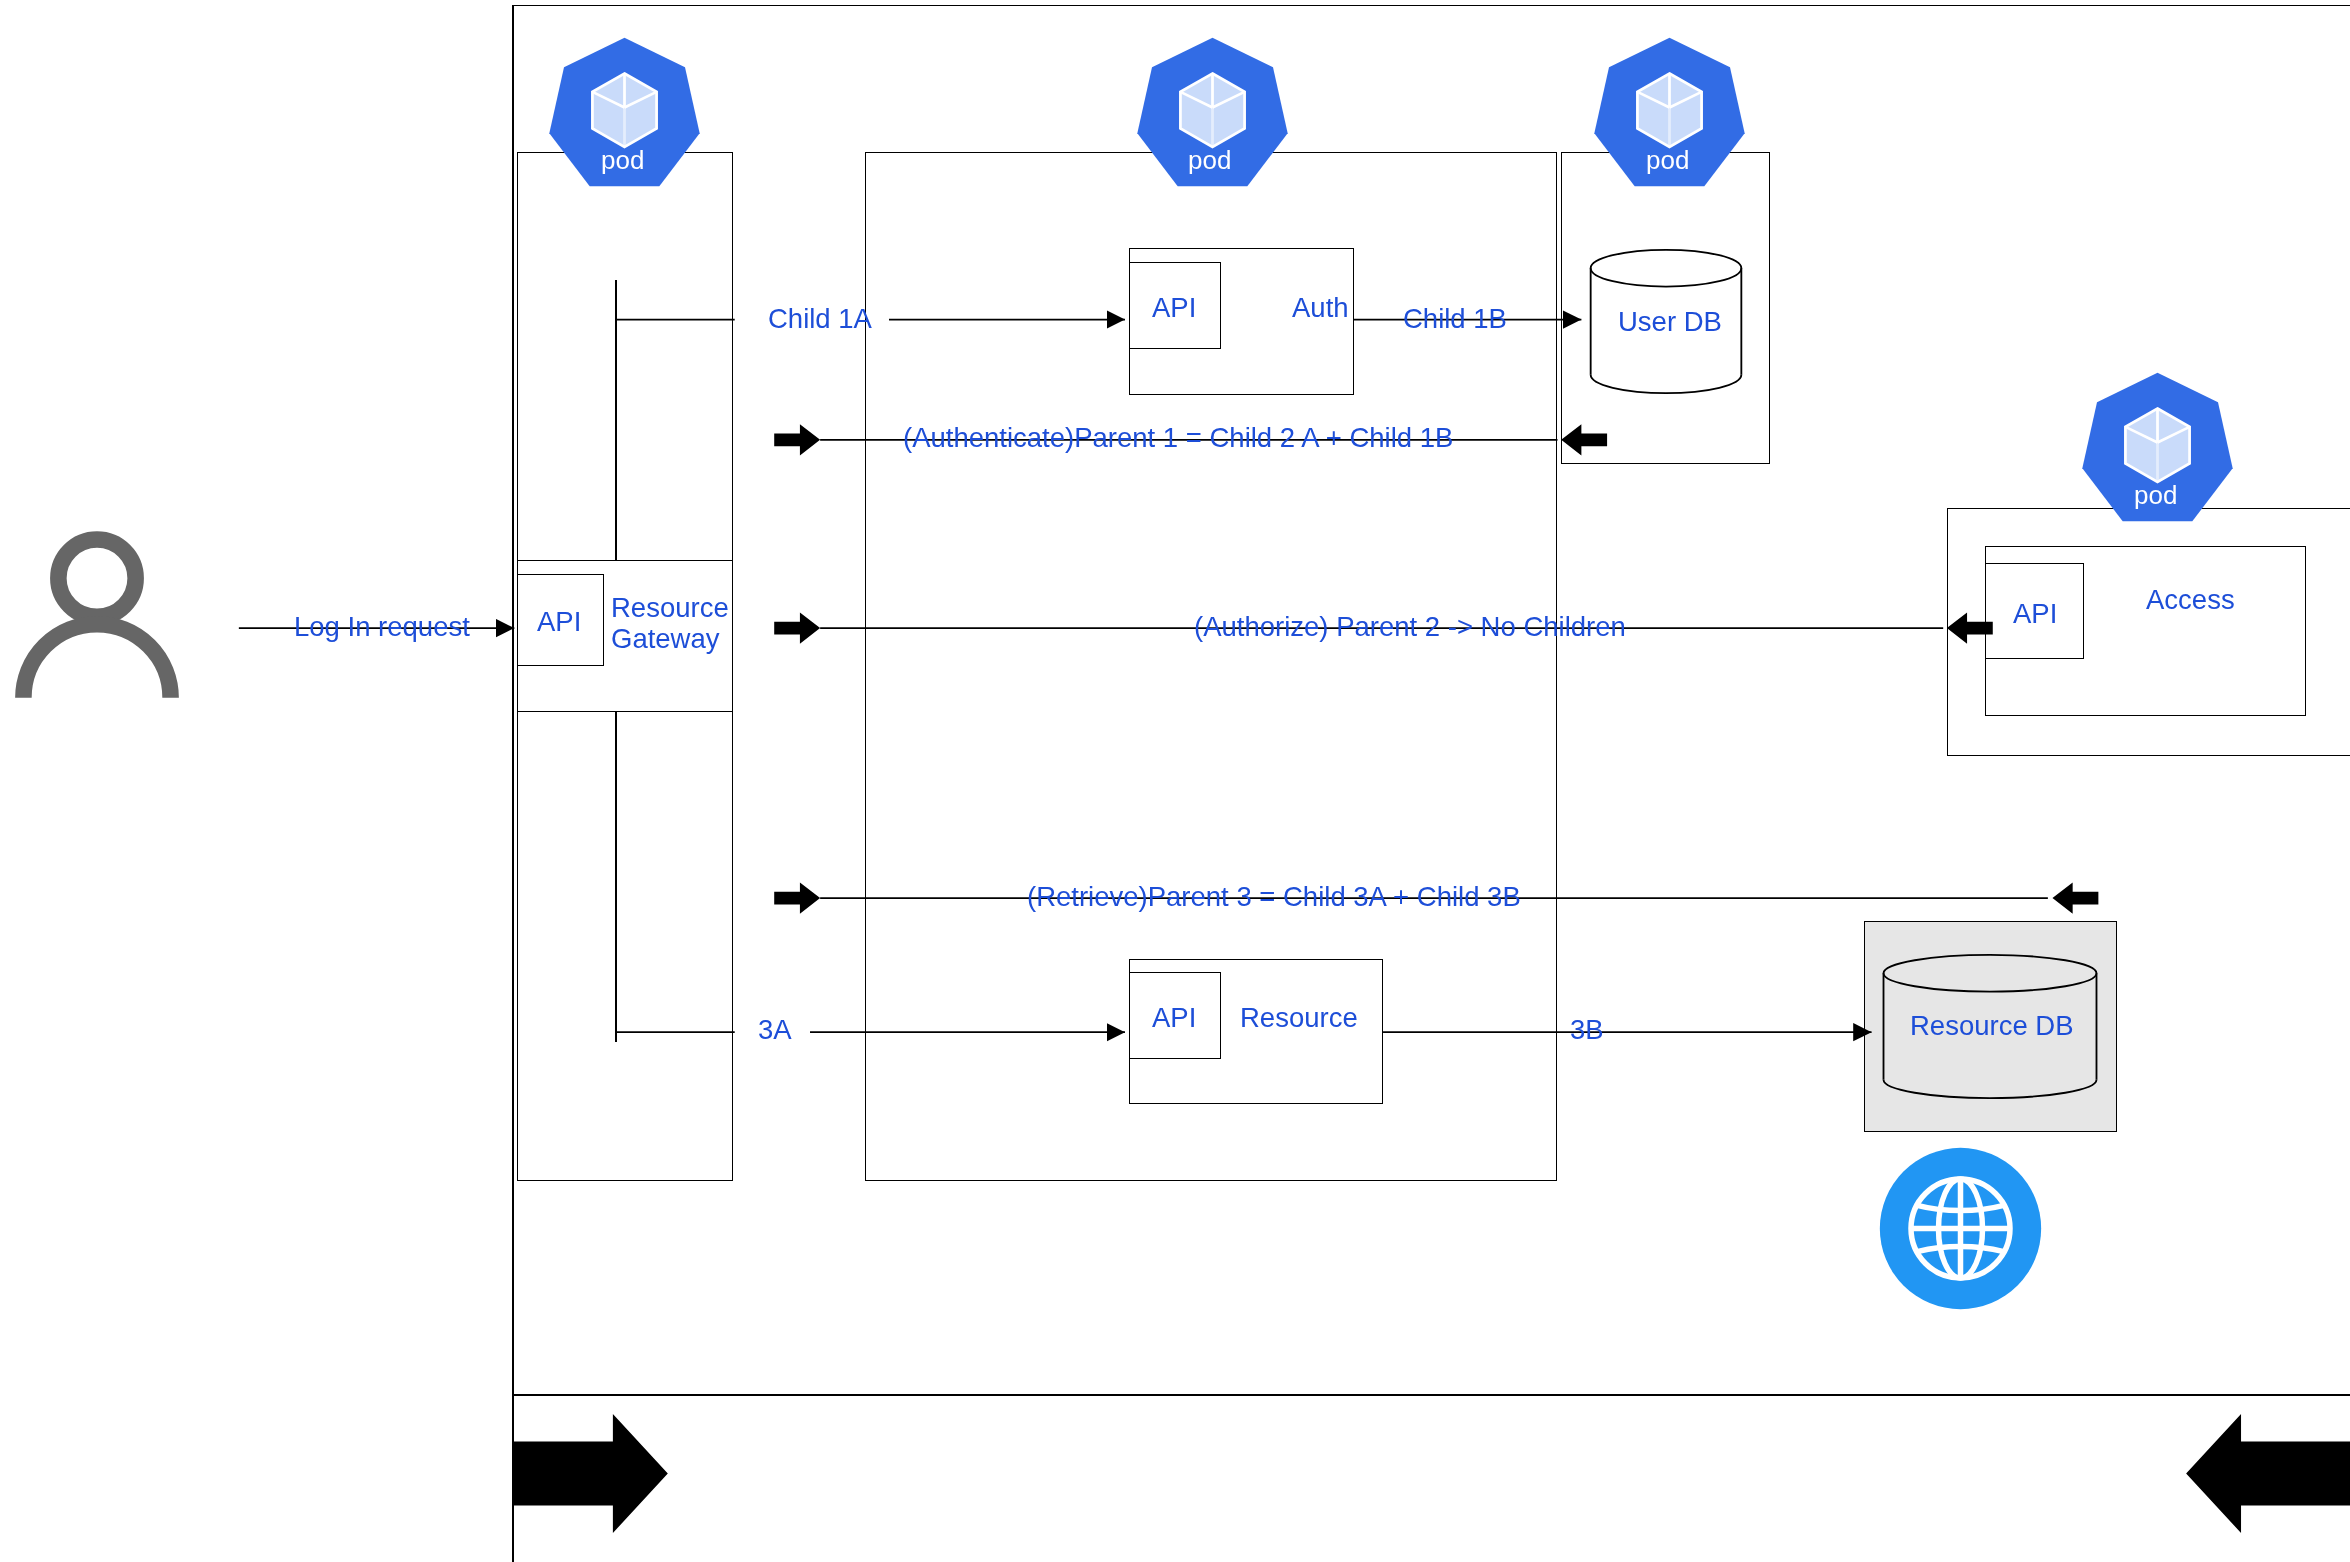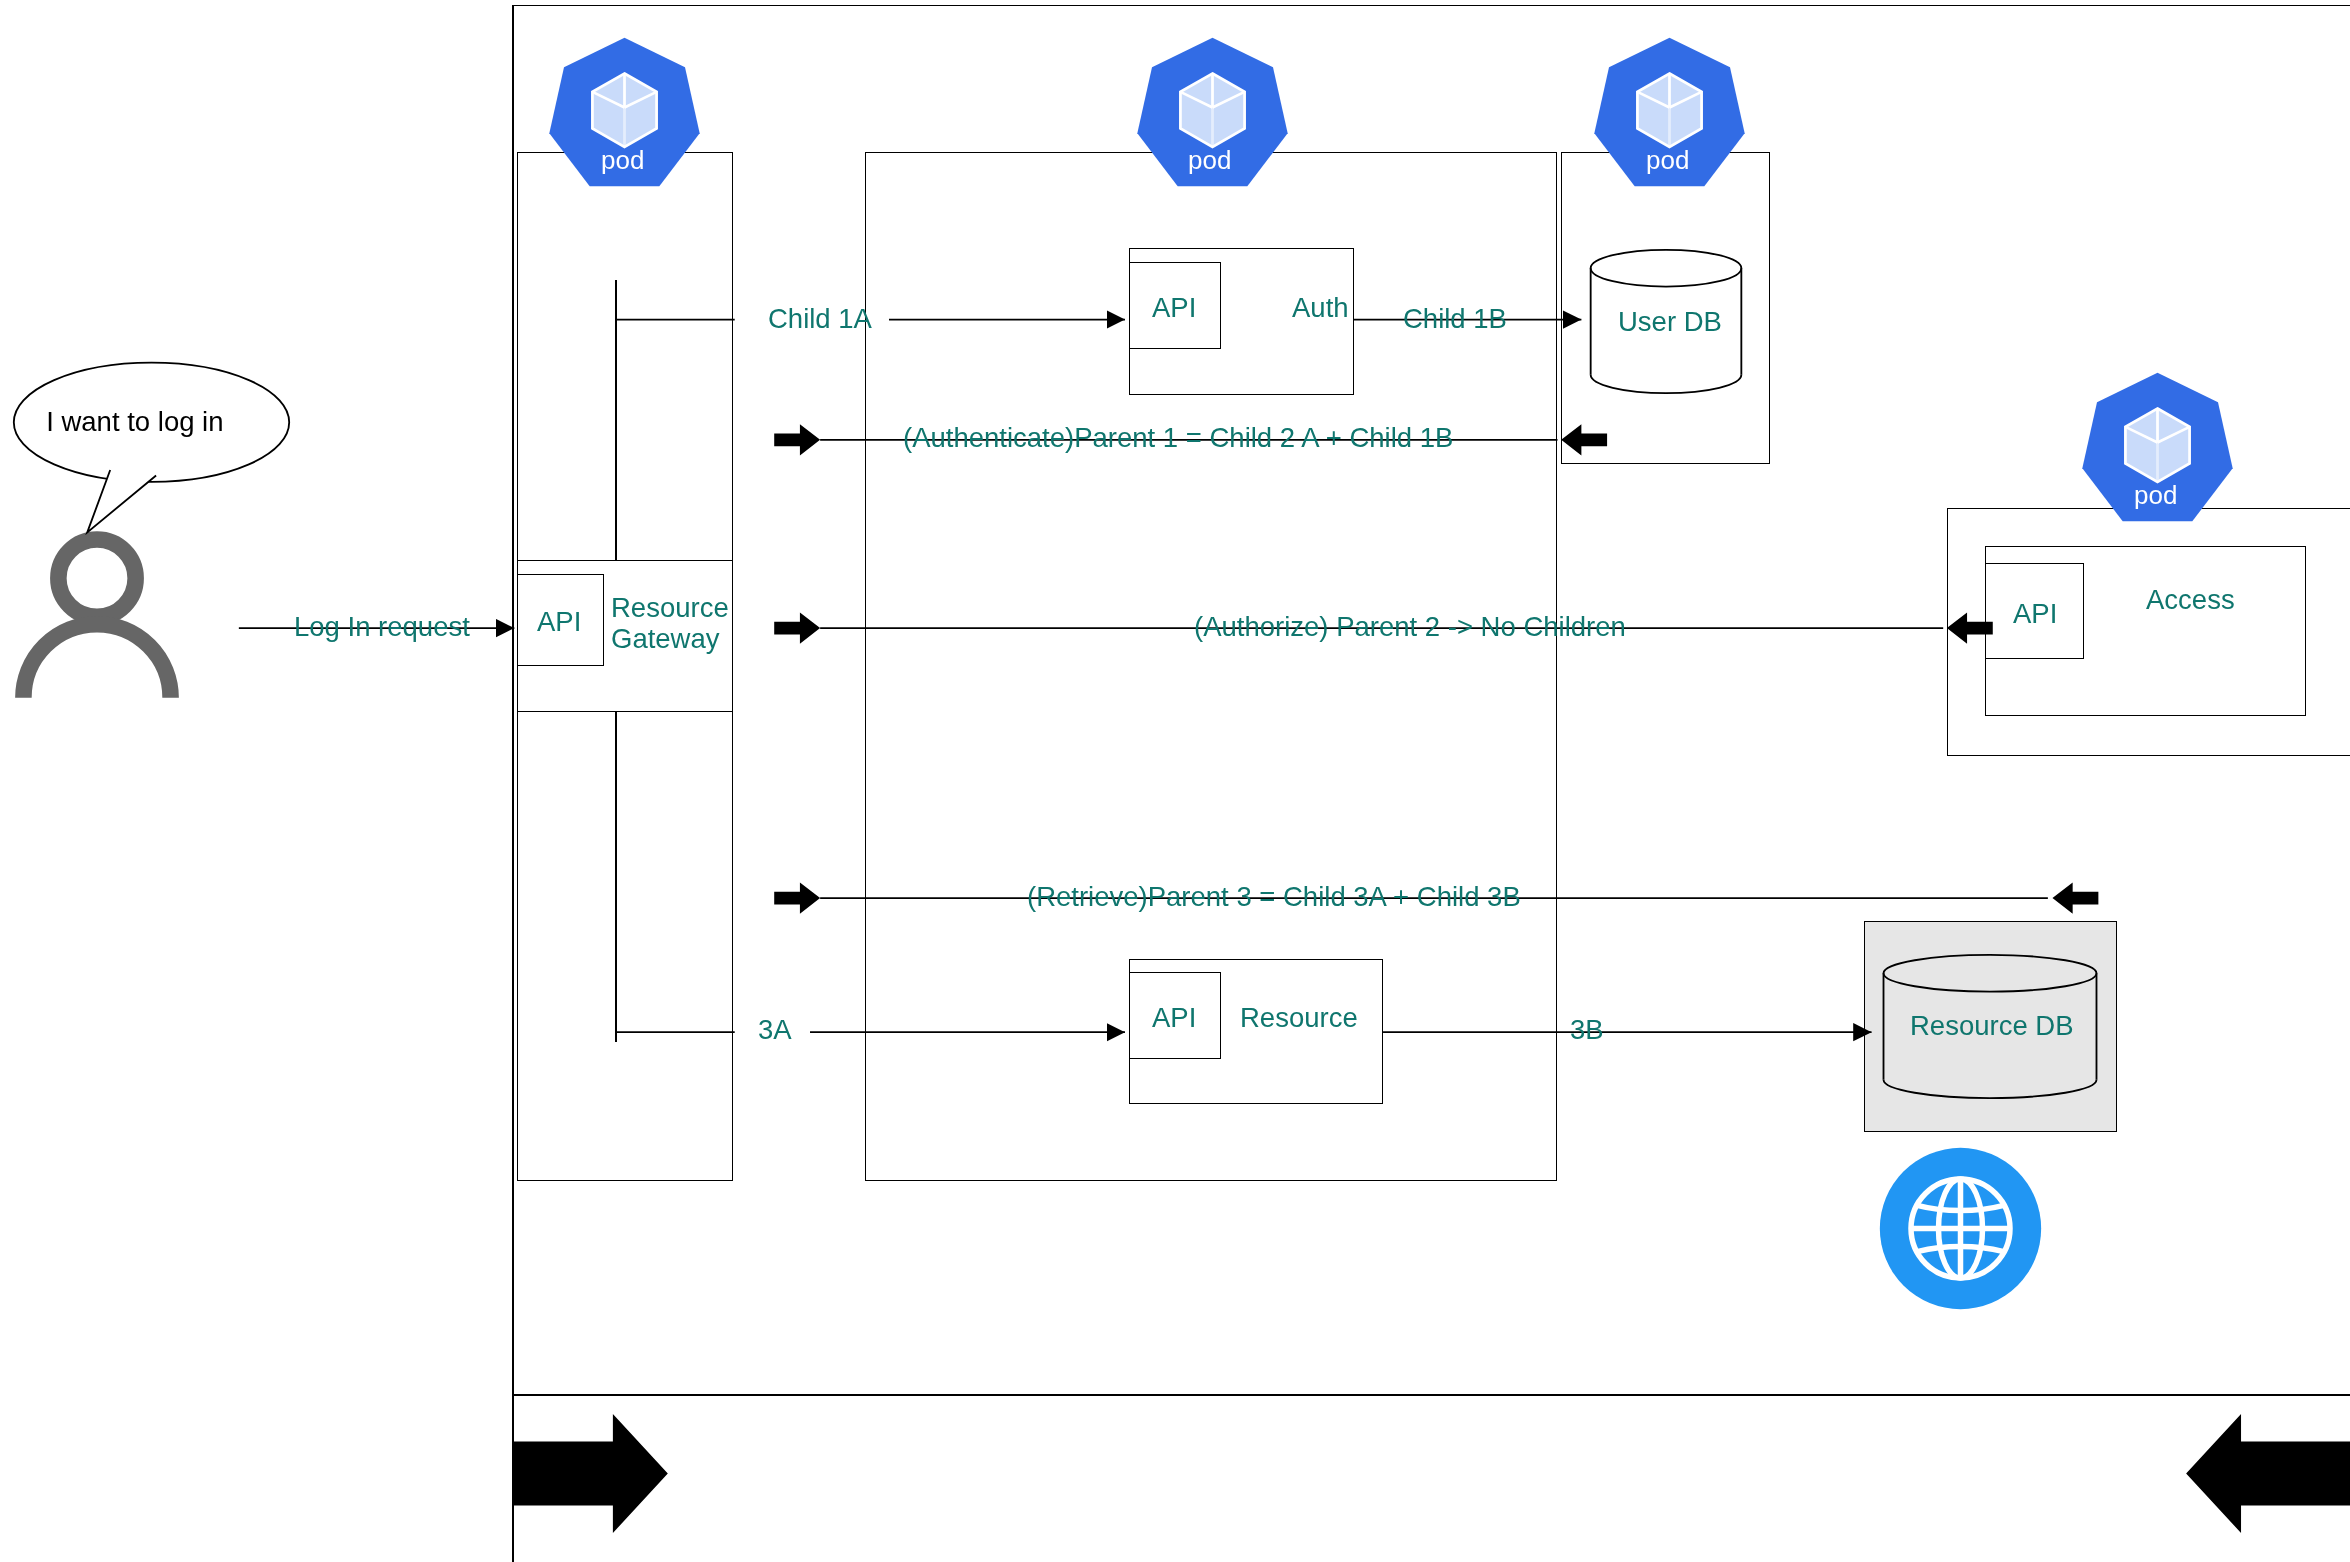--- a/index.html
+++ b/index.html
@@ -1,41 +1,33 @@
 <!DOCTYPE html>
 <html style="font-size:14.7px"><head>
 <meta charset="utf-8">
 <style>
   html,body{margin:0;padding:0;background:#fff;font-family:Helvetica,Arial,sans-serif;}
   #stage{position:relative;width:2351px;height:1562px;background:#fff;transform-origin:top left;}
   .abs{position:absolute;}
   .box{border:1.8px solid #000;background:#fff;box-sizing:border-box;}
   .greybox{border:1.8px solid #000;background:#e6e6e6;box-sizing:border-box;}
-  .label{font-size:27.5px;color:#0f766e;white-space:nowrap;}
+  .label{font-size:27.5px;color:#1d4ed8;white-space:nowrap;}
   .big-label{font-size:37px;color:#000;white-space:nowrap;}
   .speech{font-size:27.5px;color:#000;}
 </style>
 </head>
 <body>
 
 <div id="stage" style="transform: scale(1);">
 
   <div class="abs" style="left:4.6px;top:523px;">
     <svg width="184" height="184" viewBox="0 0 200 200">
       <circle cx="100" cy="60" r="42" fill="none" stroke="#666" stroke-width="18"></circle>
       <path d="M 20 190 A 80 80 0 0 1 180 190" fill="none" stroke="#666" stroke-width="18" stroke-linecap="butt"></path>
     </svg>
-  </div>
-  <div class="abs" style="left:9.2px;top:358px;">
-    <svg width="285" height="179" viewBox="0 0 310 195">
-      <ellipse cx="155" cy="70" rx="150" ry="65" fill="#fff" stroke="#000" stroke-width="2"></ellipse>
-      <path d="M 110 122 L 85 190 L 160 128" fill="#fff" stroke="#000" stroke-width="2"></path>
-      <path d="M 112 121 L 157 127" fill="none" stroke="#fff" stroke-width="4"></path>
-    </svg>
-    <div class="abs speech" style="left:37px;top:48px;">I want to log in</div>
   </div>
 
   <div class="abs" style="left:512px;top:4.6px;width:1838px;height:1.8px;background:#000;"></div>
   <div class="abs" style="left:512px;top:4.6px;width:1.8px;height:1557px;background:#000;"></div>
   <div class="abs" style="left:512px;top:1394px;width:1838px;height:1.8px;background:#000;"></div>
 
   <div class="abs box" style="left:517px;top:152px;width:216px;height:1029px;"></div>
   <div class="abs" style="left:615px;top:280px;width:1.8px;height:762px;background:#000;"></div>
 
   <div class="abs box" style="left:517px;top:560px;width:216px;height:152px;"></div>

